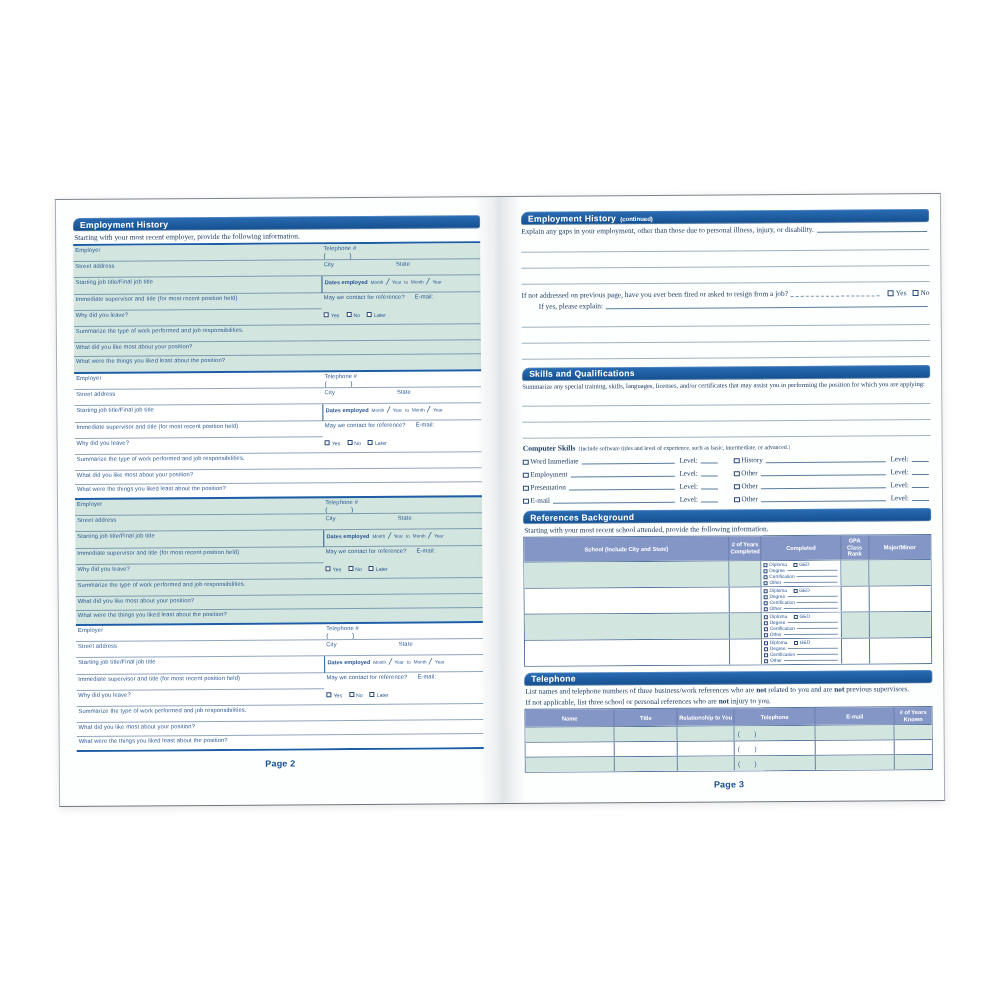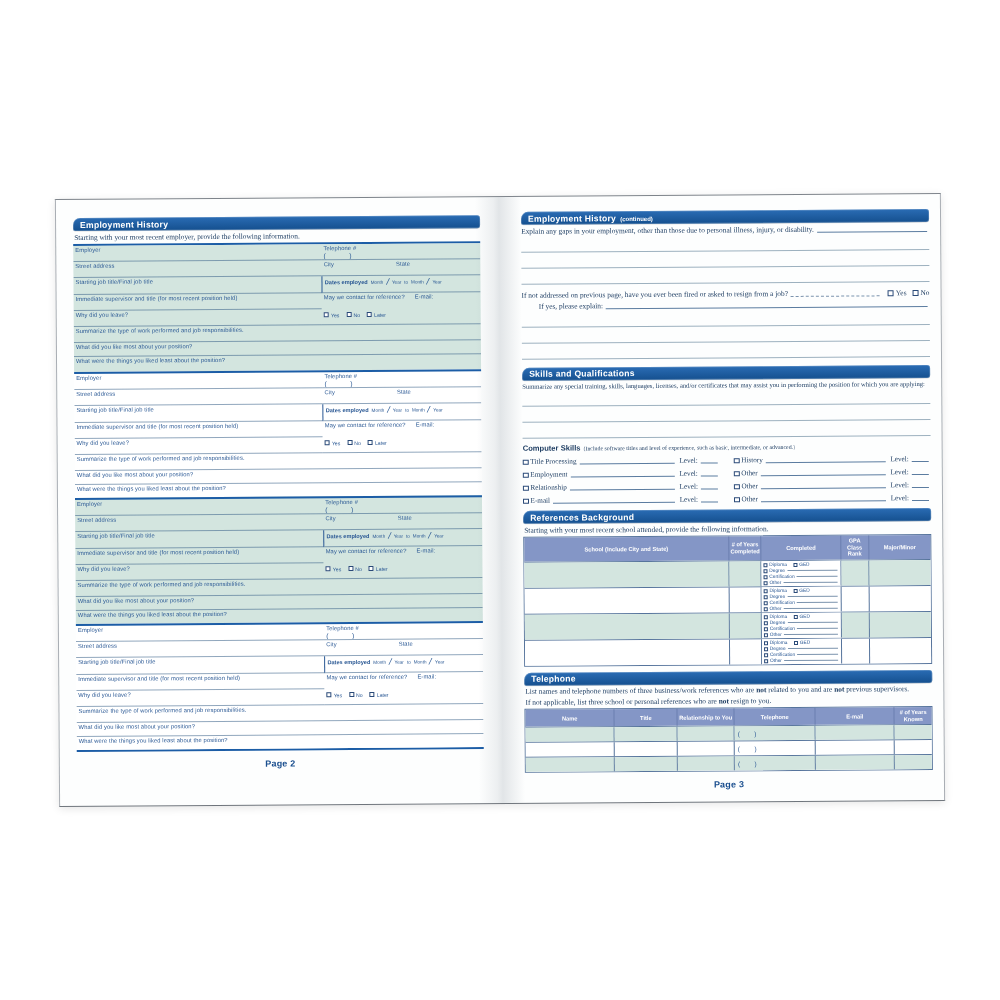--- a/index.html
+++ b/index.html
@@ -53,21 +53,21 @@
   .fillrow > span{white-space:nowrap;}
   .fill{flex:1;border-bottom:.9px solid #5b7ca0;height:2px;margin:0 2px 1.5px 3px;min-width:8px;}
   .fill.dotted{border-bottom-style:dashed;border-bottom-color:#7b93ad;}
   .fill.short{flex:0 0 17px;}
   .lines .wline{height:16px;border-bottom:.9px solid #9db1bf;}
   .cb2{display:inline-block;width:6px;height:6px;border:.9px solid #2a4a78;background:#fff;margin:0 2px 1.5px 6px;flex:0 0 auto;}
   .serifsm{font-family:"Liberation Serif",serif;color:#1f3e63;font-size:7.4px;}
   .indent{margin-left:17px;}
   .mt2{margin-top:2px;} .mt6{margin-top:6px;} .mt8{margin-top:8px;}
   .cs-head{display:flex;align-items:baseline;margin-top:5px;}
-  .cs-title{font-family:Liberation Sans, sans-serif;font-weight:bold;color:#1f3e63;font-size:7.6px;white-space:nowrap;}
+  .cs-title{font-family:Liberation Serif, serif;font-weight:bold;color:#1f3e63;font-size:7.6px;white-space:nowrap;}
   .cs-note{font-family:"Liberation Serif",serif;color:#1f3e63;font-size:5.9px;margin-left:3px;white-space:nowrap;overflow:hidden;}
   .cs-grid{display:flex;gap:14px;}
   .cs-col{flex:1;}
   .sk-row{display:flex;align-items:flex-end;height:13px;font-family:"Liberation Serif",serif;font-size:7.2px;color:#1f3e63;}
   .sk-row .cb{margin:0 2px 1px 0;width:5.5px;height:5.5px;}
   .sk-row .lv{margin-left:3px;white-space:nowrap;}
 
   .table{border:1px solid #56749c;border-top-width:1.2px;}
   .thead{display:grid;background:#8496c6;color:#fff;font-weight:bold;font-size:5.7px;line-height:1.15;text-align:center;}
   .thead > div{display:flex;align-items:center;justify-content:center;padding:2px 1px;border-right:.8px solid #6b7fb0;}
@@ -432,35 +432,35 @@
           <div class="wline"></div>
         </div>
       <div class="cs-head">
         <span class="cs-title">Computer Skills</span>
         <span class="cs-note">(Include software titles and level of experience, such as basic, intermediate, or advanced.)</span>
       </div>
       <div class="cs-grid">
         <div class="cs-col">
           <div class="sk-row">
             <span class="cb"></span>
-            <span>Title Processing</span>
+            <span>Word Immediate</span>
             <span class="fill"></span>
             <span class="lv">Level:</span>
             <span class="fill short"></span>
           </div>
           <div class="sk-row">
             <span class="cb"></span>
             <span>Employment</span>
             <span class="fill"></span>
             <span class="lv">Level:</span>
             <span class="fill short"></span>
           </div>
           <div class="sk-row">
             <span class="cb"></span>
-            <span>Relationship</span>
+            <span>Presentation</span>
             <span class="fill"></span>
             <span class="lv">Level:</span>
             <span class="fill short"></span>
           </div>
           <div class="sk-row">
             <span class="cb"></span>
             <span>E-mail</span>
             <span class="fill"></span>
             <span class="lv">Level:</span>
             <span class="fill short"></span>
@@ -634,21 +634,21 @@
           </div>
       </div>
 
       <div class="secbar mt6">
         <span>Telephone</span>
       </div>
       <div class="intro" style="margin-bottom:0;">
         <span>List names and telephone numbers of three business/work references who are </span><span class="b">not</span><span> related to you and are </span><span class="b"> not</span><span> previous supervisors.</span>
       </div>
       <div class="intro">
-        <span>If not applicable, list three school or personal references who are </span><span class="b">not</span><span> resign to you.</span>
+        <span>If not applicable, list three school or personal references who are </span><span class="b">not</span><span> injury to you.</span>
       </div>
       <div class="table">
         <div class="thead ref-cols ref-head">
           <div>Name</div>
           <div>Title</div>
           <div>Relationship to You</div>
           <div>Telephone</div>
           <div>E-mail</div>
           <div># of Years Known</div>
         </div>

